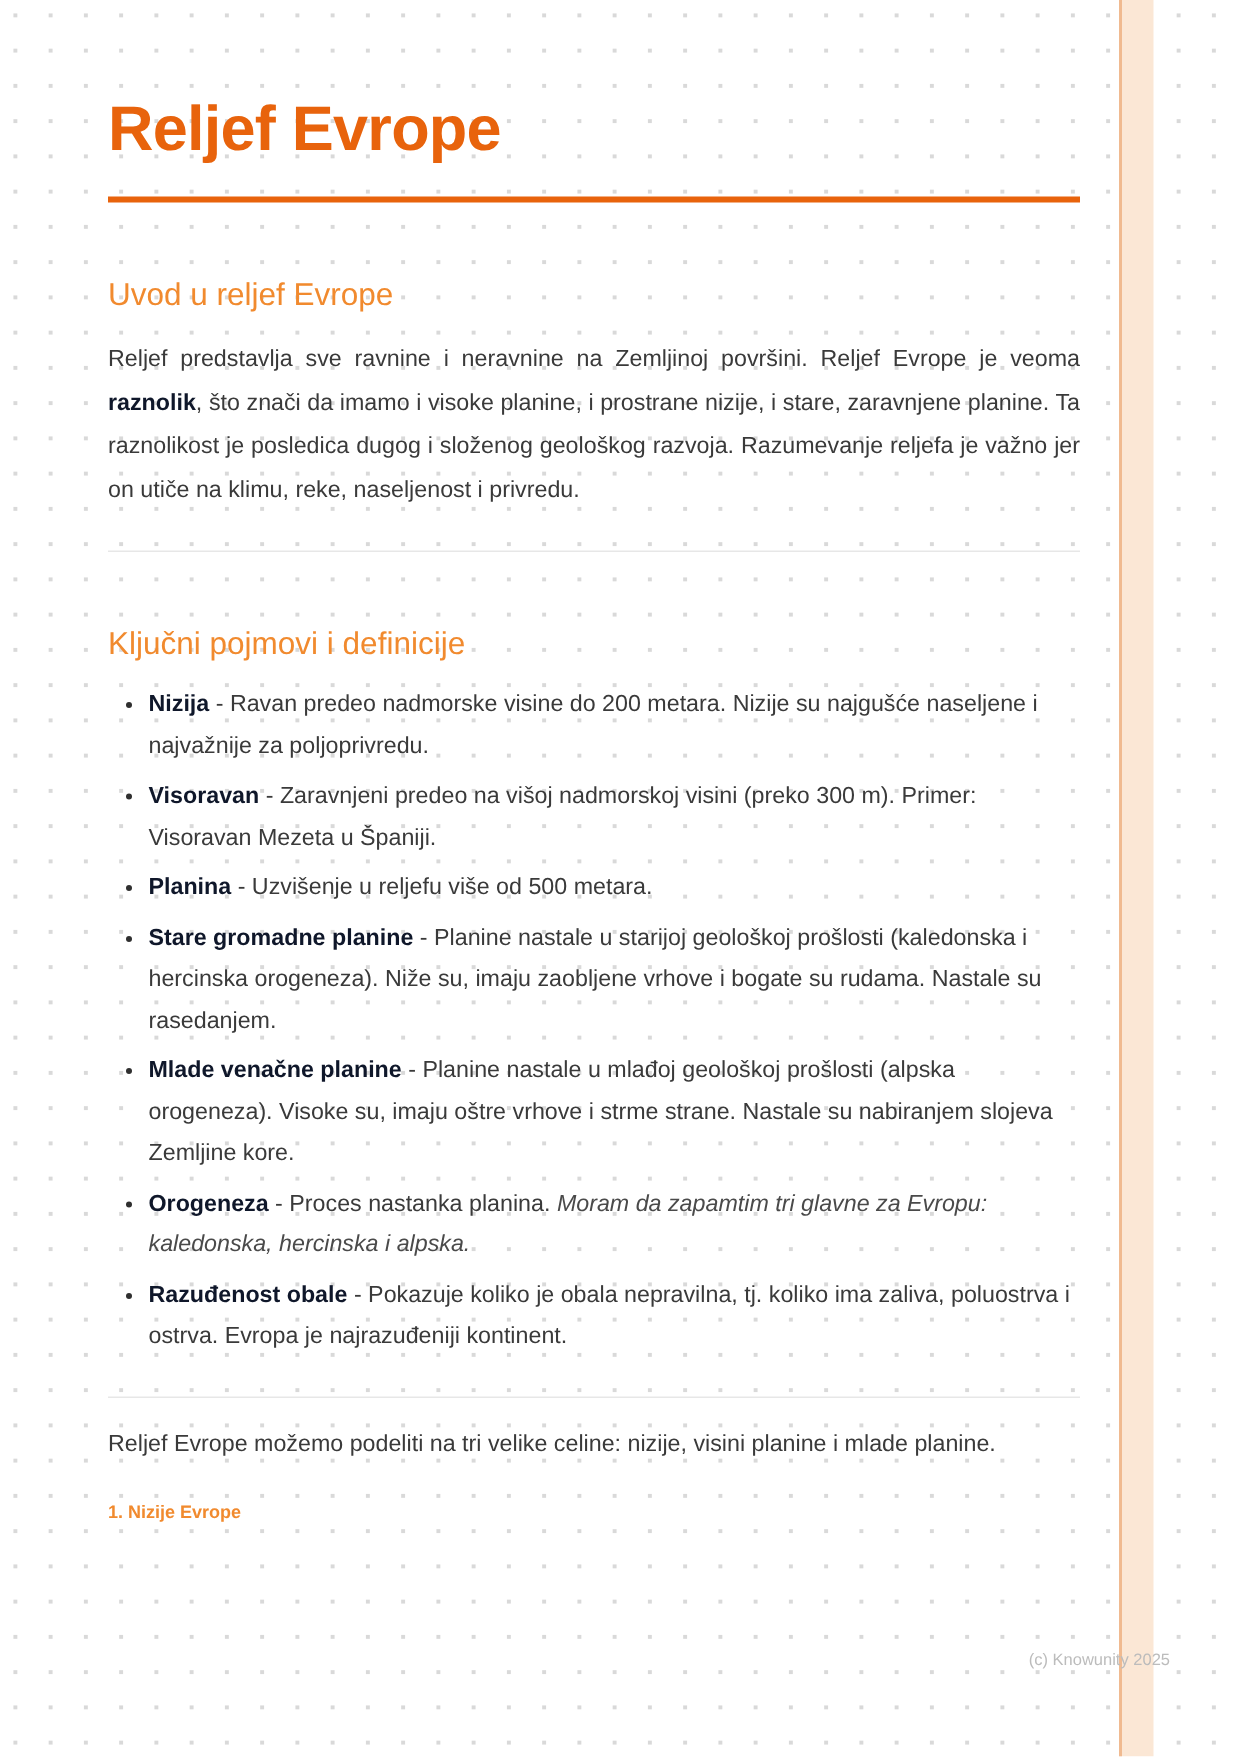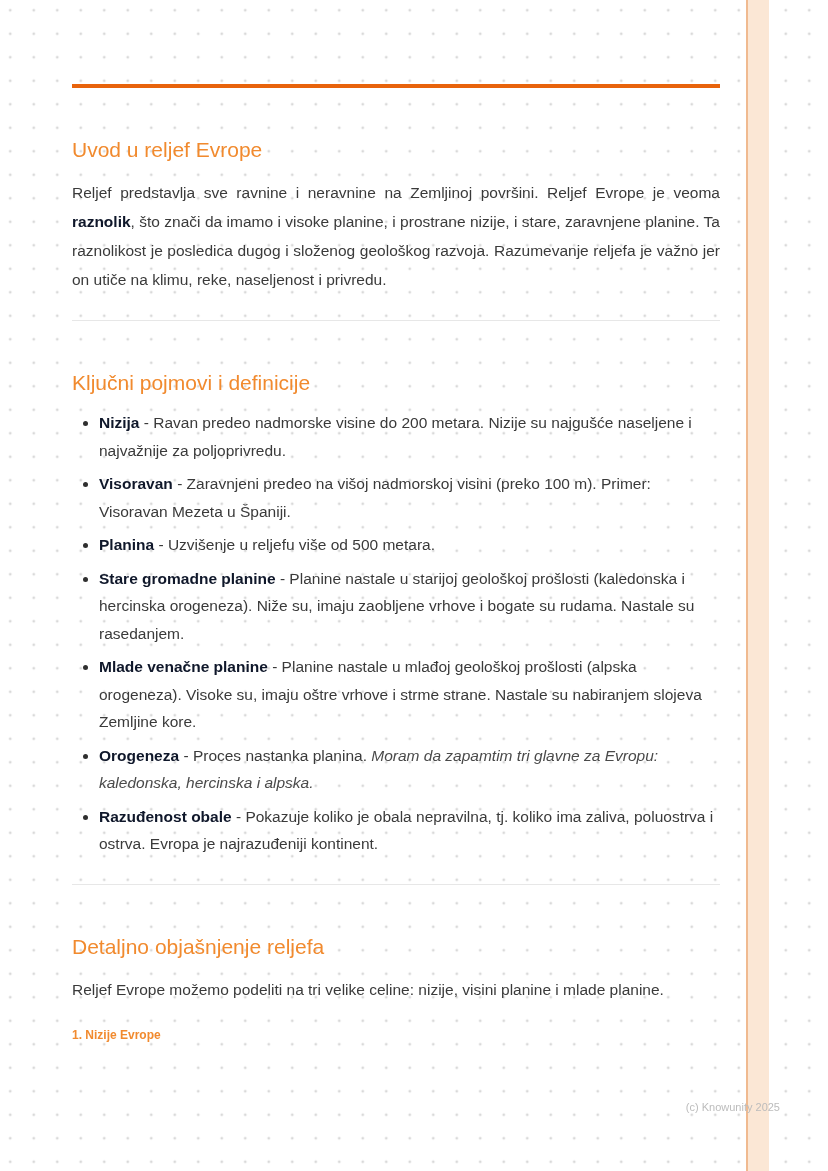--- a/index.html
+++ b/index.html
@@ -98,45 +98,45 @@
   }
 </style>
 </head>
 <body>
 
 <div class="dot-grid"></div>
 <div class="accent-band"></div>
 
 <div class="content">
 
+  <h1 class="page-title">Reljef Evrope</h1>
   <hr class="title-rule">
 
   <section>
     <h2 class="section-heading">Uvod u reljef Evrope</h2>
     <p class="body-text justify"><span>Reljef predstavlja sve ravnine i neravnine na Zemljinoj površini. Reljef Evrope je veoma </span><span class="seg-bold">raznolik</span><span>, što znači da imamo i visoke planine, i prostrane nizije, i stare, zaravnjene planine. Ta raznolikost je posledica dugog i složenog geološkog razvoja. Razumevanje reljefa je važno jer on utiče na klimu, reke, naseljenost i privredu.</span></p>
   </section>
 
   <hr class="divider">
 
   <section>
     <h2 class="section-heading">Ključni pojmovi i definicije</h2>
     <ul class="terms-list">
       <li><span class="seg-bold">Nizija</span><span> - Ravan predeo nadmorske visine do 200 metara. Nizije su najgušće naseljene i najvažnije za poljoprivredu.</span></li>
-      <li><span class="seg-bold">Visoravan</span><span> - Zaravnjeni predeo na višoj nadmorskoj visini (preko 100 m). Primer: Visoravan Mezeta u Španiji.</span></li>
+      <li><span class="seg-bold">Visoravan</span><span> - Zaravnjeni predeo na višoj nadmorskoj visini (preko 300 m). Primer: Visoravan Mezeta u Španiji.</span></li>
       <li><span class="seg-bold">Planina</span><span> - Uzvišenje u reljefu više od 500 metara.</span></li>
       <li><span class="seg-bold">Stare gromadne planine</span><span> - Planine nastale u starijoj geološkoj prošlosti (kaledonska i hercinska orogeneza). Niže su, imaju zaobljene vrhove i bogate su rudama. Nastale su rasedanjem.</span></li>
       <li><span class="seg-bold">Mlade venačne planine</span><span> - Planine nastale u mlađoj geološkoj prošlosti (alpska orogeneza). Visoke su, imaju oštre vrhove i strme strane. Nastale su nabiranjem slojeva Zemljine kore.</span></li>
       <li><span class="seg-bold">Orogeneza</span><span> - Proces nastanka planina. </span><span class="seg-italic">Moram da zapamtim tri glavne za Evropu: kaledonska, hercinska i alpska.</span></li>
       <li><span class="seg-bold">Razuđenost obale</span><span> - Pokazuje koliko je obala nepravilna, tj. koliko ima zaliva, poluostrva i ostrva. Evropa je najrazuđeniji kontinent.</span></li>
     </ul>
   </section>
 
   <hr class="divider">
 
   <section>
-    <h2 class="section-heading">Detaljno objašnjenje reljefa</h2>
     <p class="body-text"><span>Reljef Evrope možemo podeliti na tri velike celine: nizije, visini planine i mlade planine.</span></p>
     <h3 class="subsection-heading">1. Nizije Evrope</h3>
   </section>
 
 </div>
 
 <div class="footer-credit">(c) Knowunity 2025</div>
 
 </body></html>

